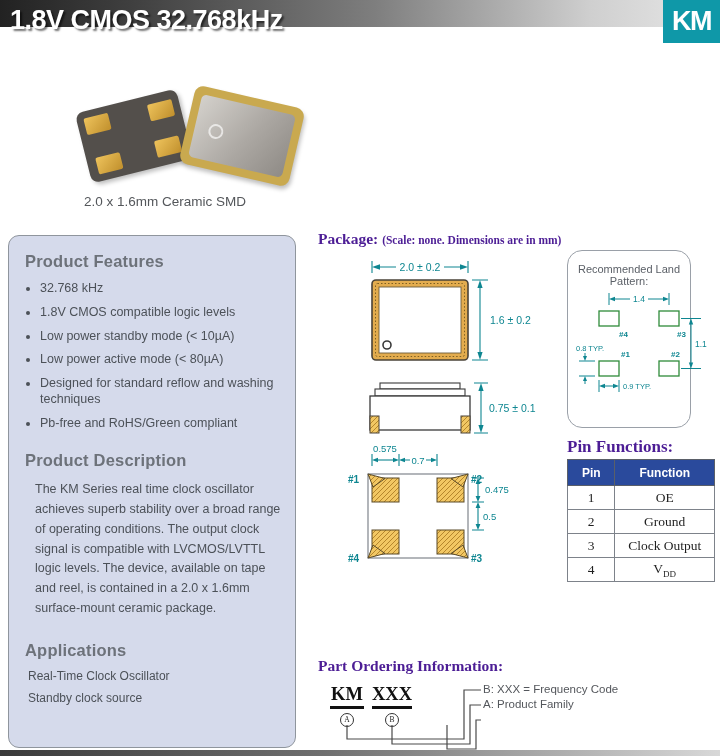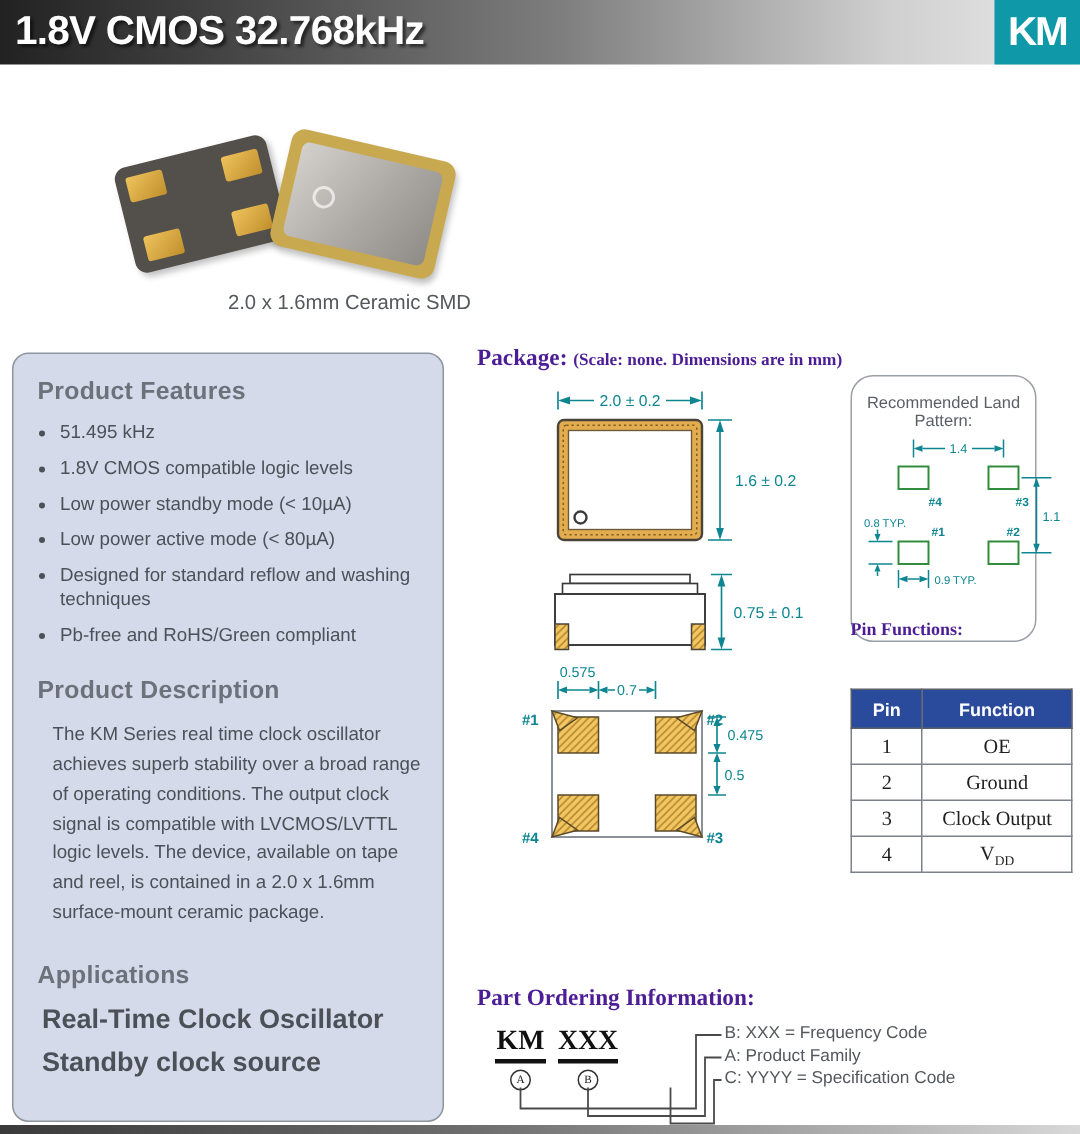--- a/index.html
+++ b/index.html
@@ -1,57 +1,57 @@
 <!DOCTYPE html>
 <html><head>
 <meta charset="utf-8">
 <style>
   html,body{margin:0;padding:0;background:#fff;}
   #page{position:relative;width:720px;height:756px;background:#ffffff;overflow:hidden;
         font-family:"Liberation Sans",sans-serif;-webkit-font-smoothing:antialiased;}
 
   
-  .header{position:absolute;left:0;top:0;width:720px;height:43px;
+  .header{position:absolute;left:0;top:0;width:720px;height:27px;
           background:linear-gradient(90deg,#222 0%,#3f3f3f 18%,#7e7e7e 52%,#cfcfcf 82%,#e9e9e9 100%);}
   .header-title{position:absolute;left:10px;top:5px;font-size:27px;font-weight:800;color:#fff;
                 letter-spacing:-.5px;text-shadow:2px 2px 2px rgba(0,0,0,.55);}
   .logo-box{position:absolute;right:0;top:0;width:57px;height:43px;background:#0f98a8;
             display:flex;align-items:center;justify-content:center;}
   .logo-text{color:#fff;font-size:27px;font-weight:900;letter-spacing:-1.5px;}
 
   
   .chip-bottom{position:absolute;left:82px;top:100px;width:104px;height:72px;background:#534f4b;
                border-radius:8px;transform:rotate(-14deg);box-shadow:2px 3px 4px rgba(0,0,0,.25);}
   .chip-bottom .pad{position:absolute;width:25px;height:17px;border-radius:2px;
                background:linear-gradient(140deg,#eec35c,#c08f2c);}
   .pad-tl{left:7px;top:7px;} .pad-tr{right:7px;top:9px;} .pad-bl{left:9px;bottom:7px;} .pad-br{right:9px;bottom:9px;}
   .chip-top{position:absolute;left:186px;top:96px;width:112px;height:80px;background:#c9a94f;
             border-radius:9px;transform:rotate(13deg);box-shadow:2px 3px 4px rgba(0,0,0,.25);}
   .chip-lid{position:absolute;left:8px;top:8px;right:8px;bottom:8px;border-radius:5px;
             background:linear-gradient(120deg,#d4d1cc 0%,#aca8a3 55%,#8f8b86 100%);}
   .chip-logo{position:absolute;left:14px;top:26px;width:11px;height:11px;border-radius:50%;
              border:2px solid rgba(255,255,255,.65);}
-  .photo-caption{position:absolute;left:84px;top:194px;width:230px;font-size:13.5px;color:#54575b;text-align:right;}
+  .photo-caption{position:absolute;left:84px;top:194px;width:230px;font-size:13.5px;color:#54575b;}
 
   
   .panel{position:absolute;left:8px;top:235px;width:288px;height:513px;background:#d5daeb;
          border:1px solid #8f959d;border-radius:11px;box-sizing:border-box;padding:16px 14px 0 16px;}
   .panel h2{margin:0 0 9px 0;font-size:16.5px;font-weight:700;color:#6d727a;letter-spacing:.2px;}
   .feat-list{margin:0 0 2px 0;padding:0 0 0 15px;}
   .feat-list li{font-size:12.5px;color:#4c5158;margin-bottom:7.5px;line-height:1.3;}
   .desc-head{margin-top:20px !important;}
   .desc-body{font-size:12.5px;color:#4c5158;line-height:1.58;margin:10px;width:252px;}
   .apps-head{margin-top:22px !important;}
-  .apps-item{font-size:18px;color:#4c5158;margin:0 0 8px 3px;font-weight:bold;}
+  .apps-item{font-size:12px;color:#4c5158;margin:0 0 8px 3px;}
 
   
   .blue-head{font-family:"Liberation Serif",serif;font-weight:700;color:#4c1d95;}
   .pkg-head{position:absolute;left:318px;top:230px;font-size:15.5px;}
   .pkg-note{font-size:11.5px;}
-  .pinfn-head{position:absolute;left:567px;top:412px;font-size:12px;}
+  .pinfn-head{position:absolute;left:567px;top:437px;font-size:17px;}
   .order-head{position:absolute;left:318px;top:657px;font-size:15.5px;}
 
   
   .svg-abs{position:absolute;}
   .dimtext{fill:#0e8691;font-family:"Liberation Sans",sans-serif;}
   .pinlbl{fill:#0e8691;font-weight:700;font-family:"Liberation Sans",sans-serif;}
 
   
   .land-panel{position:absolute;left:567px;top:250px;width:124px;height:178px;background:#fff;
               border:1px solid #9aa0a8;border-radius:15px;box-sizing:border-box;}
@@ -108,21 +108,21 @@
   <div class="chip-top">
     <div class="chip-lid">
       <div class="chip-logo"></div>
     </div>
   </div>
   <div class="photo-caption">2.0 x 1.6mm Ceramic SMD</div>
 
   <div class="panel">
     <h2>Product Features</h2>
     <ul class="feat-list">
-      <li>51.495 kHz</li>
+      <li>32.768 kHz</li>
       <li>1.8V CMOS compatible logic levels</li>
       <li>Low power standby mode (&lt; 10µA)</li>
       <li>Low power active mode (&lt; 80µA)</li>
       <li>Designed for standard reflow and washing techniques</li>
       <li>Pb-free and RoHS/Green compliant</li>
     </ul>
     <h2 class="desc-head">Product Description</h2>
     <p class="desc-body">The KM Series real time clock oscillator achieves superb stability over a broad range of operating conditions. The output clock signal is compatible with LVCMOS/LVTTL logic levels.  The device, available on tape and reel, is contained in a 2.0 x 1.6mm surface-mount ceramic package.</p>
     <h2 class="apps-head">Applications</h2>
     <div class="apps-item">Real-Time Clock Oscillator</div>
@@ -292,18 +292,17 @@
     <g stroke="#4a4a4a" stroke-width="1.2" fill="none">
       <path d="M29,49 V63 H146 V14 H163"></path>
       <path d="M74,49 V68 H152 V29 H163"></path>
       <path d="M129,49 V73 H158 V44 H163"></path>
     </g>
   </svg>
 
   <div class="legend">
     <div>B: XXX = Frequency Code</div>
     <div>A: Product Family</div>
-    <div>C: YYYY = Specification Code</div>
   </div>
 
   <div class="footer-bar"></div>
 
 </div>
 
 </body></html>

